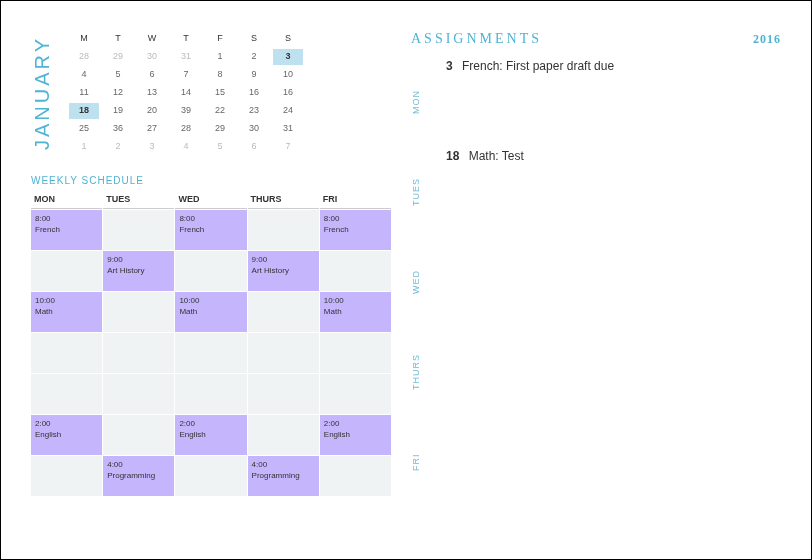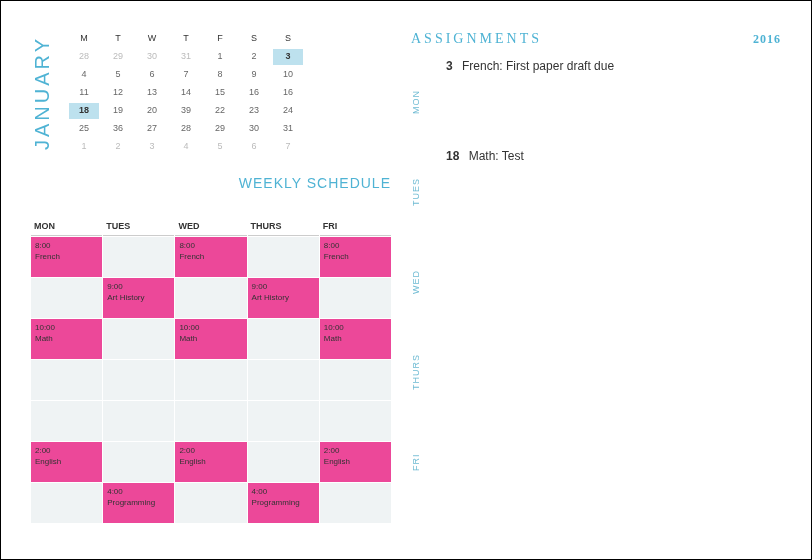--- a/index.html
+++ b/index.html
@@ -19,25 +19,25 @@
   font-size: 20px; letter-spacing: 3px; color: #4fb3d4; font-weight: 400;
   padding: 5px 0;
 }
 .cal-grid { display: grid; grid-template-columns: repeat(7, 30px); gap: 2px 4px; }
 .cal-grid div { text-align: center; font-size: 9px; line-height: 14px; color: #666; }
 .cal-grid .hdr { color: #333; font-weight: 400; }
 .cal-grid .muted { color: #bbb; }
 .cal-grid .hl { background: #bde1ee; font-weight: bold; color: #333; }
 
 
-.section-title { color: #4fb3d4; font-size: 14px; letter-spacing: 1px; margin-bottom: 26px; text-align: right; }
+.section-title { color: #4fb3d4; font-size: 10px; letter-spacing: 1px; margin-bottom: 4px; }
 .sched { display: grid; grid-template-columns: repeat(5, 1fr); gap: 1px; background: #fff; }
 .sched .hdr { font-size: 9px; font-weight: bold; color: #333; padding: 4px 3px; background: #fff; border-bottom: 1px solid #ccc; }
 .sched .cell { background: #eff3f4; min-height: 40px; padding: 3px 4px; font-size: 8px; color: #333; line-height: 11px; }
-.sched .cell.hl { background: #ec4899; }
+.sched .cell.hl { background: #c4b5fd; }
 
 
 .asg-head { display: flex; justify-content: space-between; align-items: flex-end; margin-bottom: 10px; font-family: Liberation Serif, serif; }
 .asg-head .t { color: #4fb3d4; font-size: 14px; letter-spacing: 3px; }
 .asg-head .y { color: #4fb3d4; font-size: 12px; font-weight: bold; letter-spacing: 1px; }
 .asg-body { display: flex; flex-direction: column; }
 .asg-day { display: flex; min-height: 90px; }
 .asg-day .daylabel {
   writing-mode: vertical-rl; transform: rotate(180deg);
   font-size: 9px; letter-spacing: 1px; color: #6fbbd3; width: 18px;

